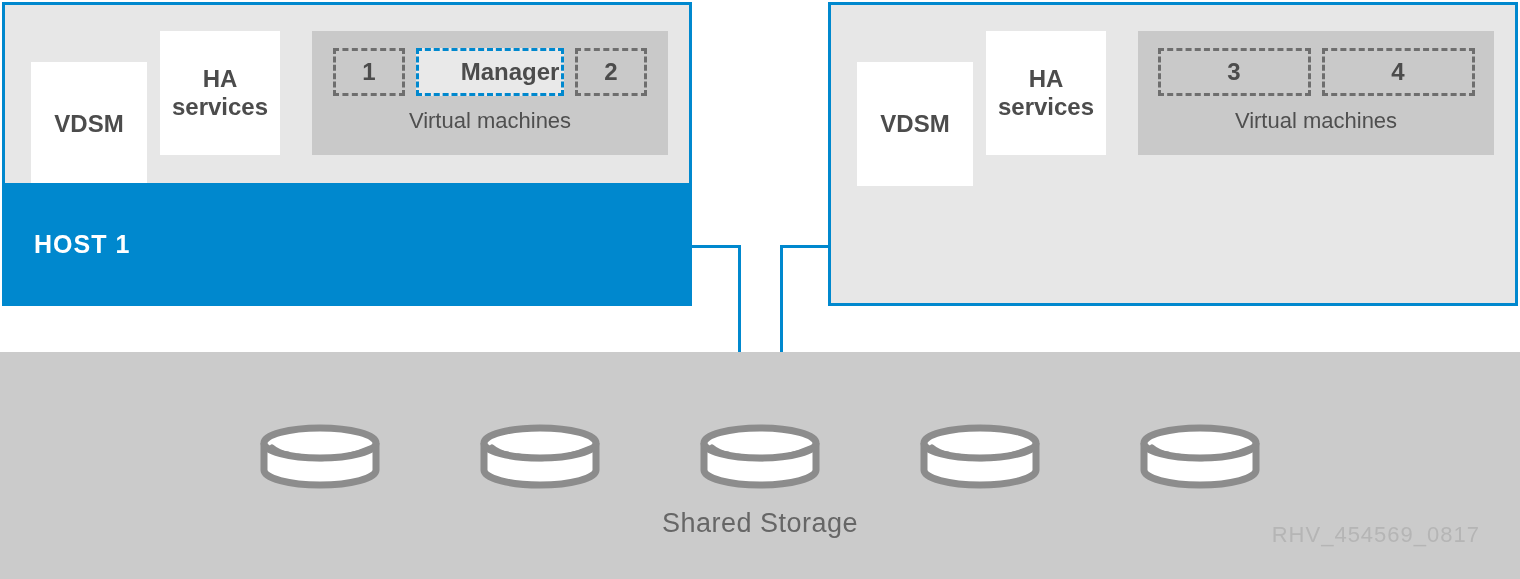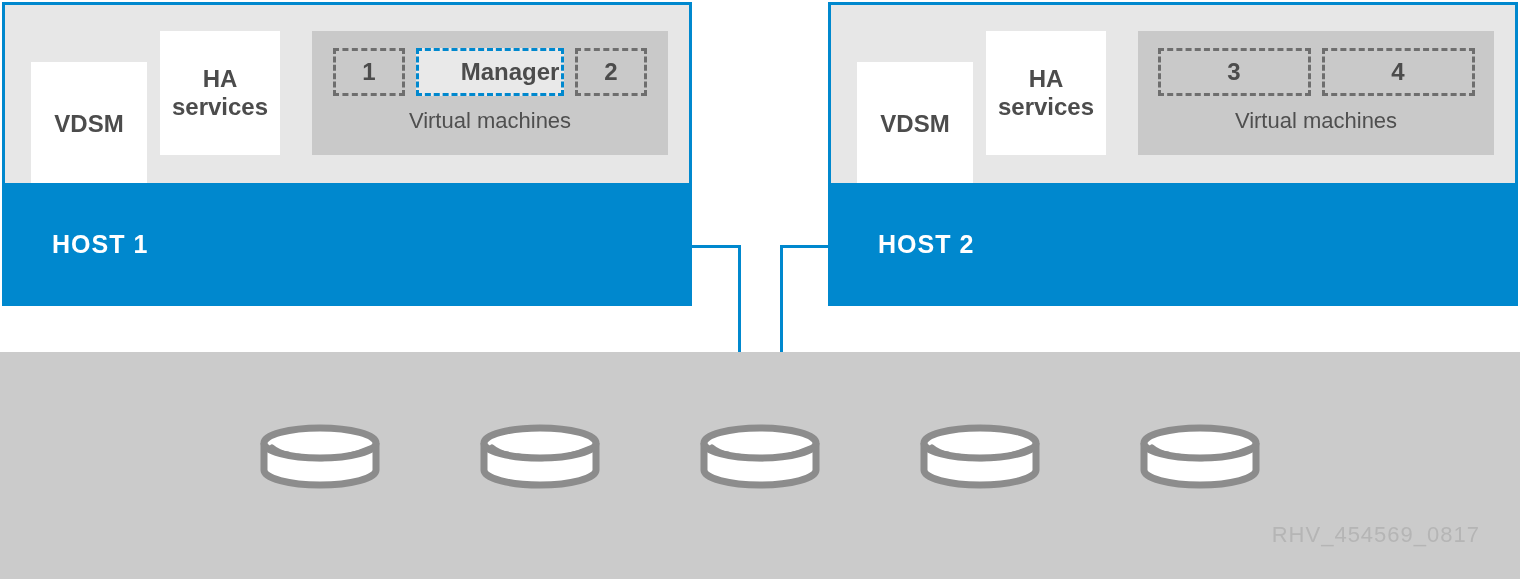--- a/index.html
+++ b/index.html
@@ -5,21 +5,21 @@
   html,body{margin:0;padding:0;background:#ffffff;}
   body{font-family:"Liberation Sans", sans-serif;}
   .canvas{position:relative;width:1520px;height:579px;background:#ffffff;overflow:hidden;}
 
   
   .host-box{position:absolute;top:2px;width:690px;height:304px;box-sizing:border-box;
     border:3px solid #0088ce;background:#e7e7e7;}
   .host-box.h1{left:2px;}
   .host-box.h2{left:828px;}
   .host-band{position:absolute;left:-3px;right:-3px;bottom:-3px;height:123px;background:#0088ce;
-    display:flex;align-items:center;padding-left:50px;box-sizing:border-box;}
+    display:flex;align-items:center;padding-left:32px;box-sizing:border-box;}
   .host-band .host-name{color:#ffffff;font-size:25px;font-weight:700;letter-spacing:1px;}
 
   .agent-box{position:absolute;top:26px;height:124px;background:#ffffff;
     display:flex;align-items:center;justify-content:center;text-align:center;
     color:#4c4c4c;font-size:24px;font-weight:700;line-height:1.15;}
   .agent-vdsm{left:26px;width:116px;margin-top:31px;}
   .agent-ha{left:155px;width:120px;padding:12px 8px;box-sizing:border-box;}
 
   .vm-group{position:absolute;left:307px;top:26px;width:356px;height:124px;background:#c9c9c9;
     display:flex;flex-direction:column;align-items:center;}
@@ -88,23 +88,20 @@
       <div class="vm-row">
         <div class="vm-box xwide">
           <span>3</span>
         </div>
         <div class="vm-box xwide">
           <span>4</span>
         </div>
       </div>
       <div class="vm-group-label">Virtual machines</div>
     </div>
-    <div class="host-band">
-      <span class="host-name">HOST 2</span>
-    </div>
   </div>
 
   <div class="conn h" style="left:692px;top:245px;width:49px;"></div>
   <div class="conn v" style="left:738px;top:245px;height:183px;"></div>
   <div class="conn h" style="left:783px;top:245px;width:45px;"></div>
   <div class="conn v" style="left:780px;top:245px;height:183px;"></div>
 
   <div class="storage-area"></div>
 
   <svg class="disk" style="left:256px;" viewBox="0 0 128 70">
@@ -131,15 +128,16 @@
     <path d="M16 27q7 6 16 7" fill="none" stroke="#8c8c8c" stroke-width="5" stroke-linecap="round"></path>
     <path d="M42 36q36 8 72 -8" fill="none" stroke="#8c8c8c" stroke-width="5" stroke-linecap="round"></path>
   </svg>
   <svg class="disk" style="left:1136px;" viewBox="0 0 128 70">
     <path d="M8 23v27a56 15 0 0 0 112 0V23" fill="#ffffff" stroke="#8c8c8c" stroke-width="7"></path>
     <ellipse cx="64" cy="23" rx="56" ry="15" fill="#ffffff" stroke="#8c8c8c" stroke-width="7"></ellipse>
     <path d="M16 27q7 6 16 7" fill="none" stroke="#8c8c8c" stroke-width="5" stroke-linecap="round"></path>
     <path d="M42 36q36 8 72 -8" fill="none" stroke="#8c8c8c" stroke-width="5" stroke-linecap="round"></path>
   </svg>
 
+  <div class="storage-label">Shared Storage</div>
   <div class="watermark">RHV_454569_0817</div>
 
 </div>
 
 </body></html>

